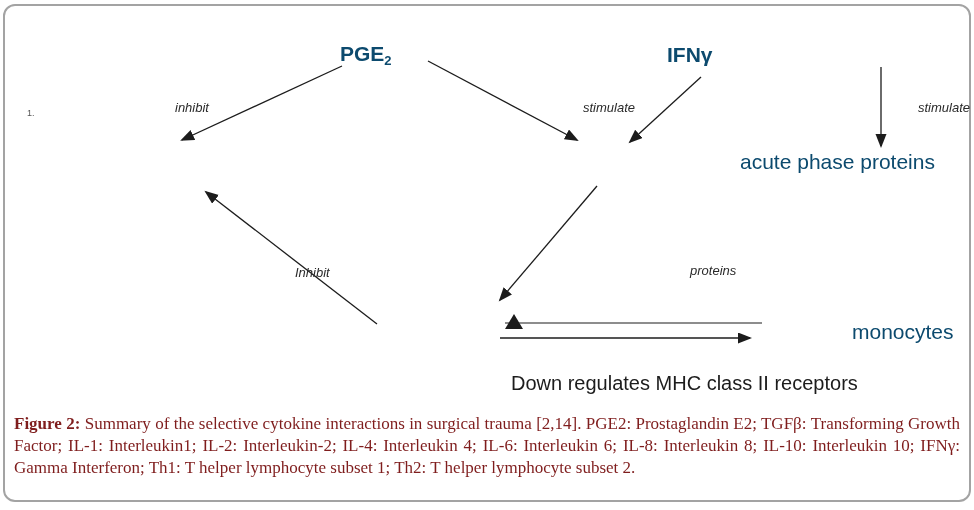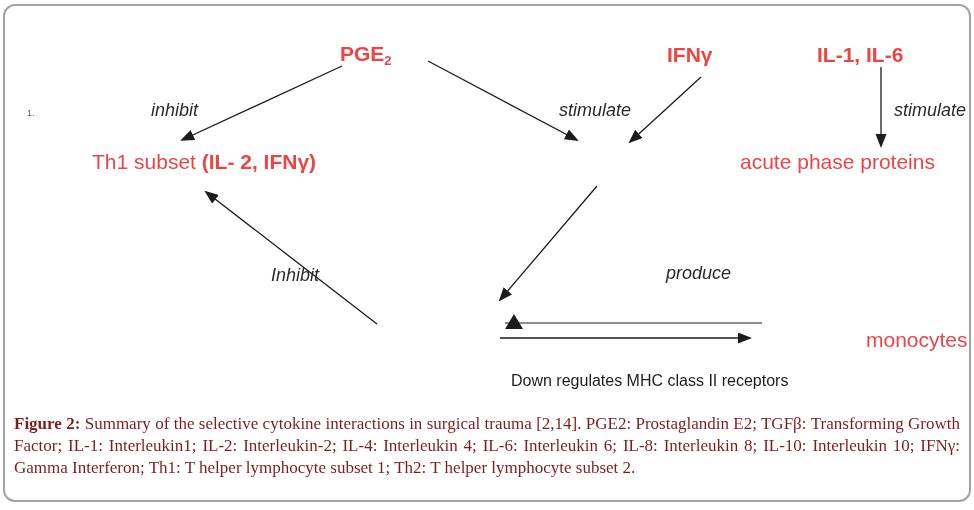--- a/index.html
+++ b/index.html
@@ -8,30 +8,31 @@
     background:#ffffff; overflow:hidden;
     font-family:"Liberation Sans", sans-serif;
     color:#1c1c1c;
   }
   #figure-border {
     position:absolute; left:3px; top:4px; width:964px; height:494px;
     border:2px solid #a3a3a3; border-radius:12px;
     background:#ffffff;
   }
   #arrows { position:absolute; left:0; top:0; width:974px; height:510px; }
-  .node { position:absolute; white-space:nowrap; color:#ef4444; }
+  .node { position:absolute; white-space:nowrap; color:#0c4a6e; }
   .lbl-big { font-size:21px; }
   .bold { font-weight:bold; }
   .subscript { font-size:13px; vertical-align:-4px; font-weight:bold; }
   .edge-label {
-    position:absolute; font-style:italic; font-size:18px; color:#2a2a2a;
+    position:absolute; font-style:italic; font-size:13px; color:#2a2a2a;
     white-space:nowrap;
+    margin-left:24px;
   }
   .small-marker { position:absolute; font-size:9px; color:#555; }
-  .note-text { position:absolute; font-size:16px; color:#1c1c1c; white-space:nowrap; }
+  .note-text { position:absolute; font-size:20px; color:#1c1c1c; white-space:nowrap; }
   #caption {
     position:absolute; left:14px; top:413px; width:946px;
     font-family:"Liberation Serif", serif; font-size:17px; line-height:22px;
     text-align:justify; color:#7f1d1d;
   }
   #caption .cap-label { font-weight:bold; }
 </style>
 </head>
 <body>
 
@@ -55,33 +56,31 @@
     <polygon points="514,314 505,329 523,329" fill="#1c1c1c"></polygon>
     <line x1="500" y1="338" x2="750" y2="338" stroke="#1c1c1c" stroke-width="1.3" marker-end="url(#ah)"></line>
   </svg>
 
   <div class="small-marker" style="left:27px; top:108px;">1.</div>
 
   <div class="node lbl-big bold" style="left:340px; top:42px;"><span>PGE</span><span class="subscript">2</span></div>
 
   <div class="node lbl-big bold" style="left:667px; top:43px;">IFNγ</div>
 
-  <div class="node lbl-big bold" style="left:817px; top:43px;">IL-1, IL-6</div>
 
   <div class="edge-label" style="left:151px; top:100px;">inhibit</div>
   <div class="edge-label" style="left:559px; top:100px;">stimulate</div>
   <div class="edge-label" style="left:894px; top:100px;">stimulate</div>
   <div class="edge-label" style="left:271px; top:265px;">Inhibit</div>
-  <div class="edge-label" style="left:666px; top:263px;">produce</div>
+  <div class="edge-label" style="left:666px; top:263px;">proteins</div>
 
-  <div class="node lbl-big" style="left:92px; top:150px;"><span>Th1 subset </span><span class="bold">(IL- 2, IFNγ)</span></div>
 
 
   <div class="node lbl-big" style="left:740px; top:150px;text-align:center;">acute phase proteins</div>
 
 
-  <div class="node lbl-big" style="left:852px; top:328px;margin-left:14px;">monocytes</div>
+  <div class="node lbl-big" style="left:852px; top:320px;">monocytes</div>
 
   <div class="note-text" style="left:511px; top:372px;">Down regulates MHC class II  receptors</div>
 
   <div id="caption"><span class="cap-label">Figure 2:</span><span> Summary of the selective cytokine interactions in surgical trauma [2,14]. PGE2: Prostaglandin E2; TGFβ: Transforming Growth Factor; IL-1: Interleukin1; IL-2: Interleukin-2; IL-4: Interleukin 4; IL-6: Interleukin 6; IL-8: Interleukin 8; IL-10: Interleukin 10; IFNγ: Gamma Interferon; Th1: T helper lymphocyte subset 1; Th2: T helper lymphocyte subset 2.</span></div>
 
 </div>
 
 </body></html>

